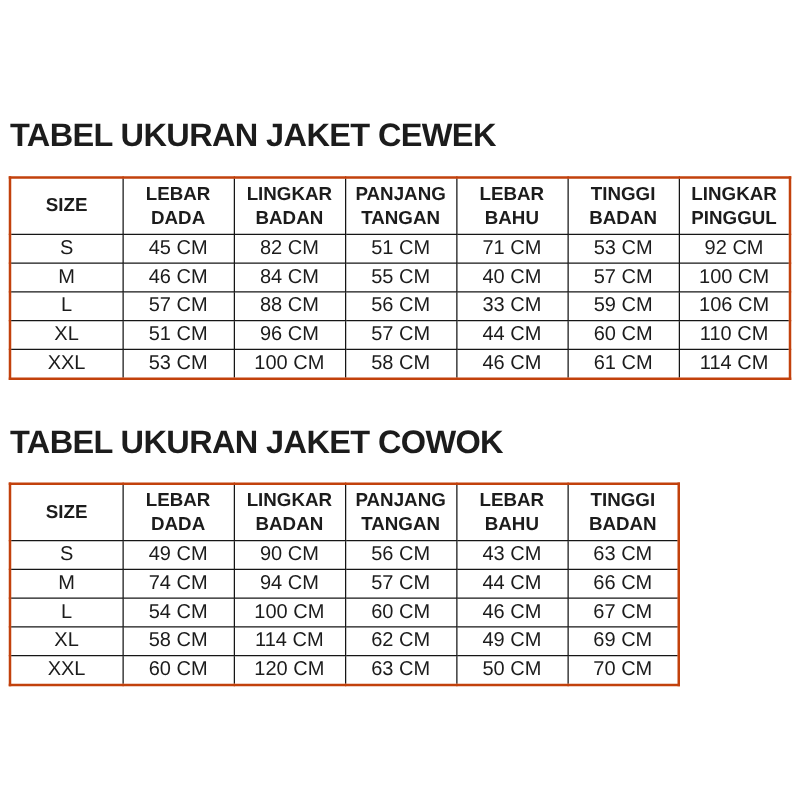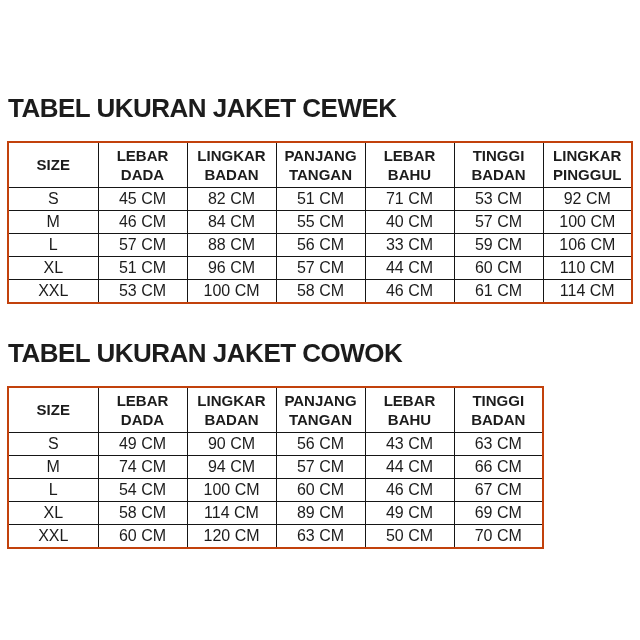--- a/index.html
+++ b/index.html
@@ -198,21 +198,21 @@
             <td>54 CM</td>
             <td>100 CM</td>
             <td>60 CM</td>
             <td>46 CM</td>
             <td>67 CM</td>
           </tr>
           <tr>
             <td>XL</td>
             <td>58 CM</td>
             <td>114 CM</td>
-            <td>89 CM</td>
+            <td>62 CM</td>
             <td>49 CM</td>
             <td>69 CM</td>
           </tr>
           <tr>
             <td>XXL</td>
             <td>60 CM</td>
             <td>120 CM</td>
             <td>63 CM</td>
             <td>50 CM</td>
             <td>70 CM</td>

